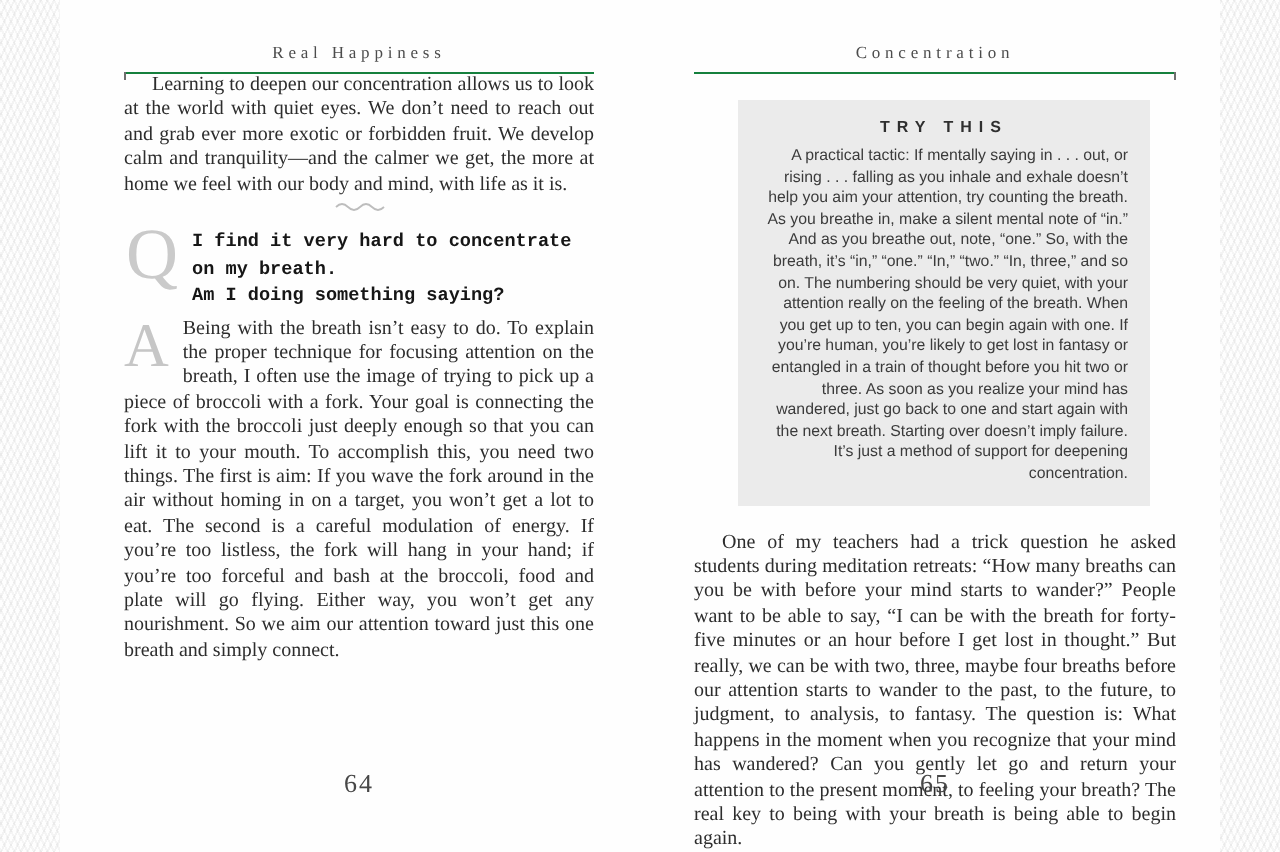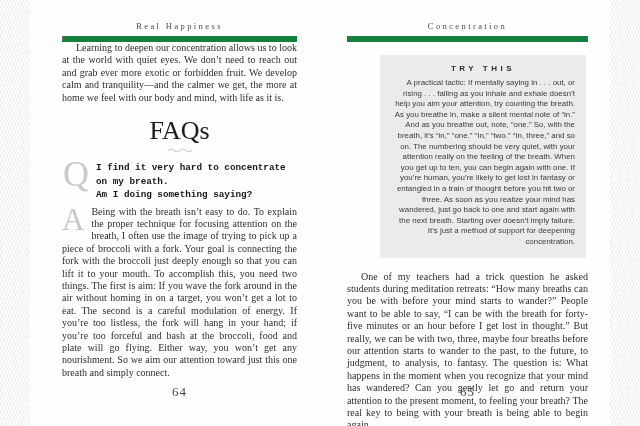--- a/index.html
+++ b/index.html
@@ -22,21 +22,21 @@
   .page-fan.right { right: 0; }
 
   .page { position: absolute; top: 21px; bottom: 0; }
   .page-left { left: 62px; width: 235px; }
   .page-right { left: 347px; width: 241px; }
 
   .running-head {
     text-align: center;
     font-size: 8.5px; letter-spacing: 2.4px; color: #4c4c4c;
     padding-bottom: 5px;
-    border-bottom: 6px solid #15803d;
+    border-bottom: 1px solid #15803d;
     position: relative;
   }
   .running-head.tick-left::after,
   .running-head.tick-right::after {
     content: ""; position: absolute; bottom: -4px;
     width: 1px; height: 4px; background: #6e6e6e;
   }
   .running-head.tick-left::after { left: 0; }
   .running-head.tick-right::after { right: 0; }
 
@@ -64,21 +64,21 @@
   }
   .body.answer { margin-top: 4px; }
   .dropcap.a { float: left; font-size: 31px; line-height: 25px; color: #c6c6c6; margin: 1px 7px 0 0; }
 
   .folio {
     position: absolute; bottom: 26px; left: 0; right: 0;
     text-align: center; font-size: 13px; letter-spacing: 1px; color: #474747;
   }
 
   .try-box {
-    margin: 13px 0 0 33px; width: 206px; box-sizing: border-box;
+    margin: 13px 0 0 22px; width: 206px; box-sizing: border-box;
     background: #ebebeb; padding: 9px 11px 10px;
   }
   .try-kicker {
     text-align: center; font-family: "Liberation Sans", sans-serif;
     font-weight: bold; font-size: 8px; letter-spacing: 3.5px; color: #2f2f2f;
   }
   .try-title {
     text-align: center; font-family: "Liberation Sans", sans-serif;
     font-weight: bold; font-size: 9.8px; color: #1f1f1f; margin-top: 3px;
   }
@@ -97,21 +97,20 @@
   <div class="page-fan right"></div>
 
   <section class="page page-left">
     <header class="running-head tick-left">
       <span>Real Happiness</span>
     </header>
 
 
     <p class="body indent">Learning to deepen our concentration allows us to look at the world with quiet eyes. We don’t need to reach out and grab ever more exotic or forbidden fruit. We develop calm and tranquility—and the calmer we get, the more at home we feel with our body and mind, with life as it is.</p>
 
-    <h1 class="faq-heading">FAQs</h1>
 
     <div class="squiggle-wrap">
       <svg width="26" height="6" viewBox="0 0 26 6">
         <path d="M1 3.5 Q 4 0.5 7 3.5 T 13 3.5 T 19 3.5 T 25 3.5" fill="none" stroke="#bdbdbd" stroke-width="0.9"></path>
       </svg>
     </div>
 
     <div class="qa-question">
       <span class="dropcap q">Q</span>
       <div class="q-lines">

